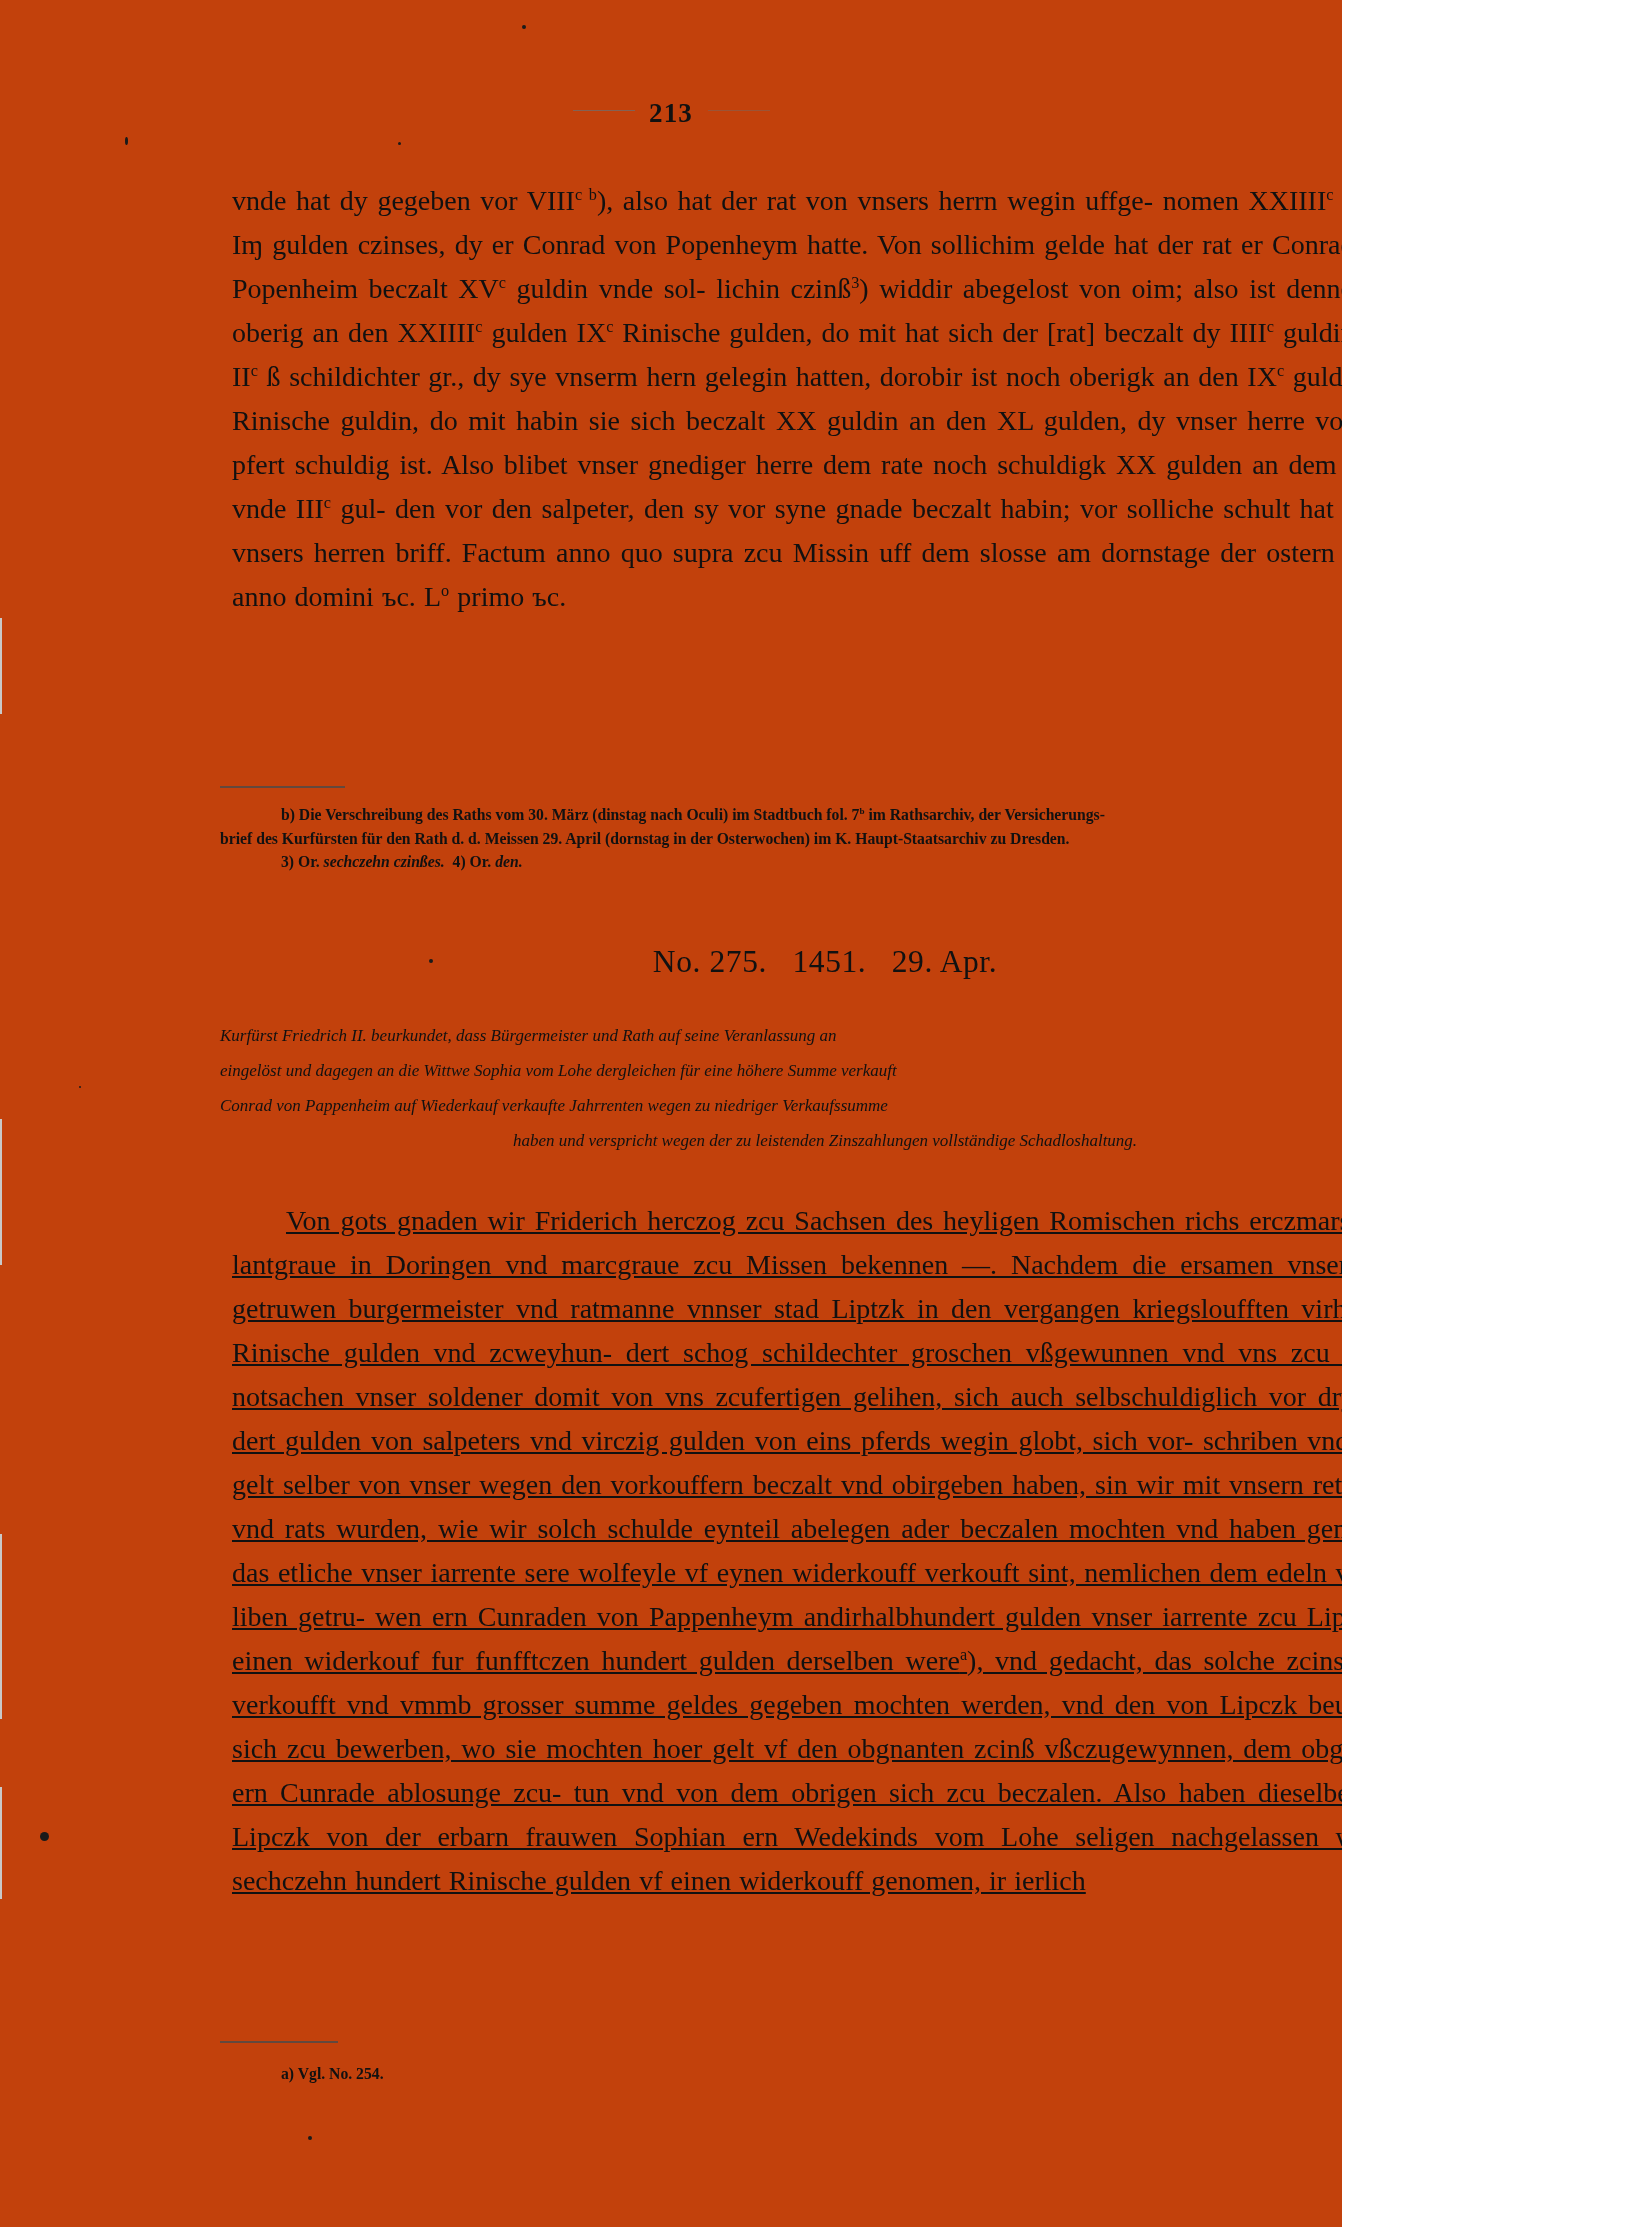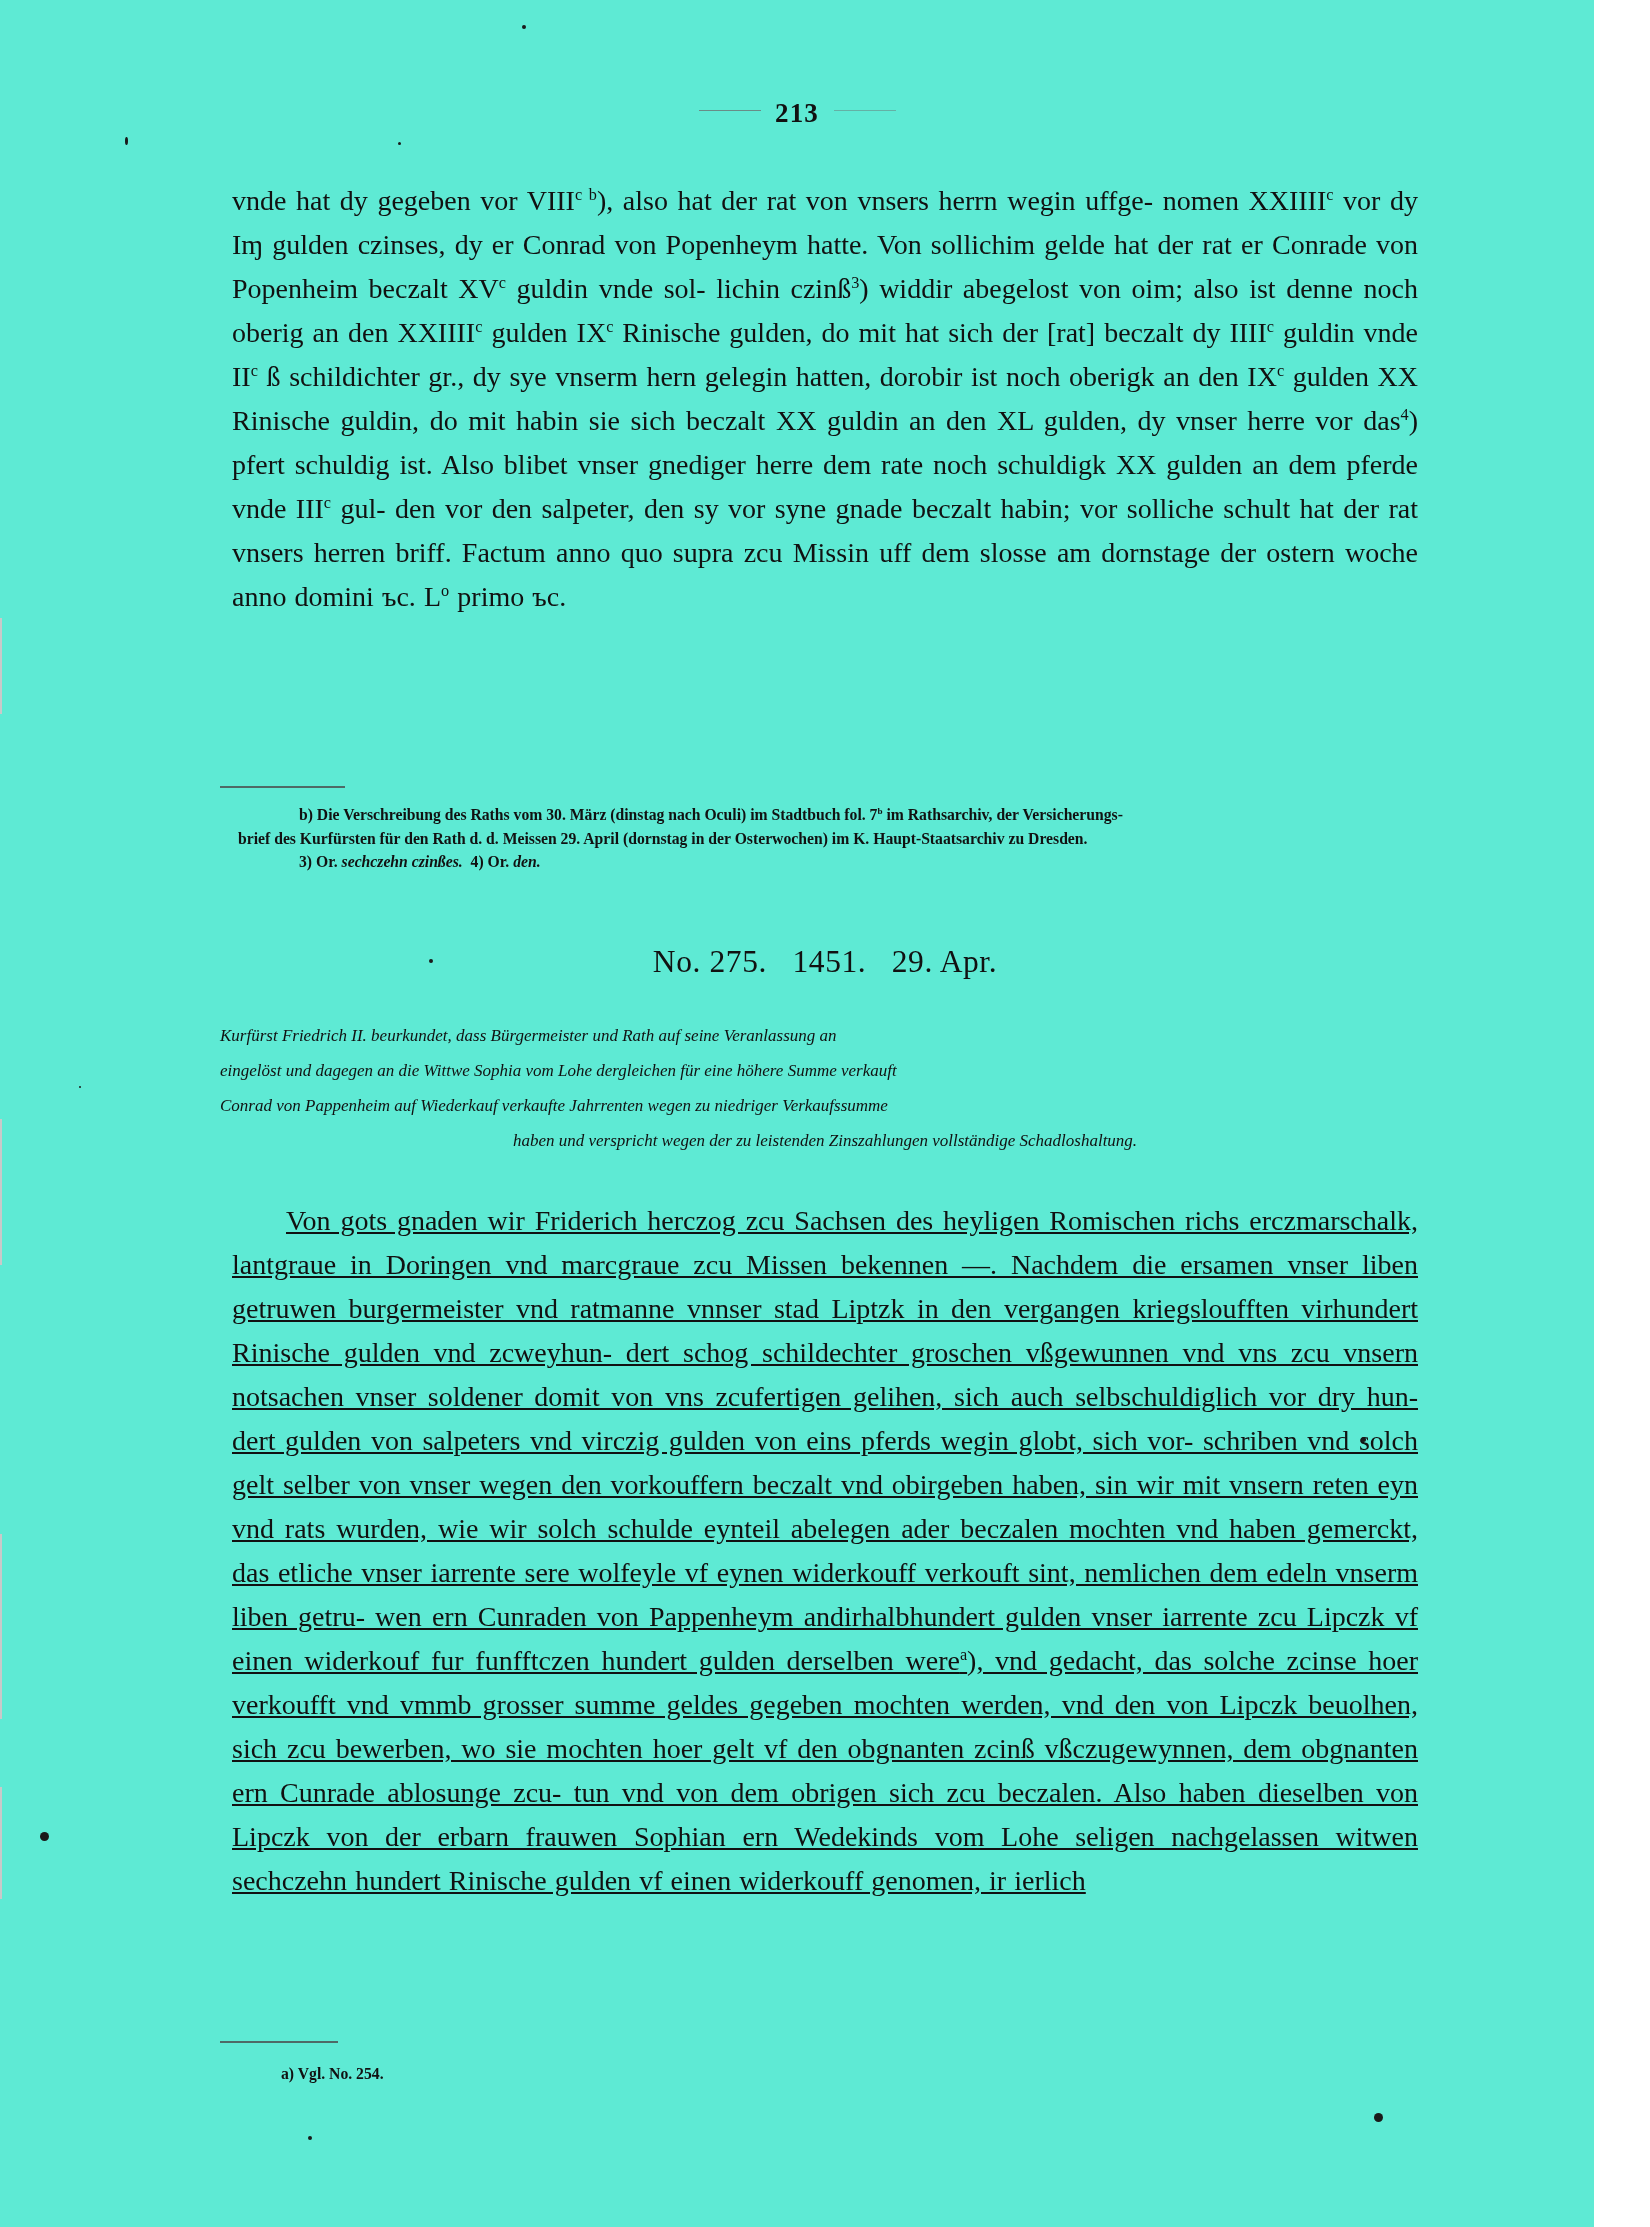--- a/index.html
+++ b/index.html
@@ -6,23 +6,23 @@
     margin: 0;
     padding: 0;
     background: #ffffff;
   }
   body {
     font-family: "Liberation Serif", "DejaVu Serif", serif;
     color: #111111;
   }
   .page {
     position: relative;
-    width: 1594px;
+    width: 1342px;
     height: 2227px;
-    background: #5eead4;
+    background: #c2410c;
     overflow: hidden;
   }
 
   
   .speck {
     position: absolute;
     background: #1a1a1a;
     border-radius: 50%;
   }
 
@@ -138,21 +138,21 @@
 
   <div class="col body-text" style="top: 167px;">
     <p id="t-para">vnde hat dy gegeben vor VIII<sup>c b</sup>), also hat der rat von vnsers herrn wegin uffge- nomen XXIIII<sup>c</sup> vor dy Iɱ gulden czinses, dy er Conrad von Popenheym hatte. Von sollichim gelde hat der rat er Conrade von Popenheim beczalt XV<sup>c</sup> guldin vnde sol- lichin czinß<sup>3</sup>) widdir abegelost von oim; also ist denne noch oberig an den XXIIII<sup>c</sup> gulden IX<sup>c</sup> Rinische gulden, do mit hat sich der [rat] beczalt dy IIII<sup>c</sup> guldin vnde II<sup>c</sup> ß schildichter gr., dy sye vnserm hern gelegin hatten, dorobir ist noch oberigk an den IX<sup>c</sup> gulden XX Rinische guldin, do mit habin sie sich beczalt XX guldin an den XL gulden, dy vnser herre vor das<sup>4</sup>) pfert schuldig ist. Also blibet vnser gnediger herre dem rate noch schuldigk XX gulden an dem pferde vnde III<sup>c</sup> gul- den vor den salpeter, den sy vor syne gnade beczalt habin; vor solliche schult hat der rat vnsers herren briff. Factum anno quo supra zcu Missin uff dem slosse am dornstage der ostern woche anno domini ъc. L<sup>o</sup> primo ъc.</p>
   </div>
 
 
   <div class="col" style="top: 786px;">
     <div class="fn-rule short"></div>
   </div>
 
-  <div class="col footnotes" style="top: 803px; margin-left: 18px;">
+  <div class="col footnotes" style="top: 803px;">
     <p class="fn-line ind" id="fn-t0">b) Die Verschreibung des Raths vom 30. März (dinstag nach Oculi) im Stadtbuch fol. 7<sup>b</sup> im Rathsarchiv, der Versicherungs-</p>
     <p class="fn-line" id="fn-t1">brief des Kurfürsten für den Rath d. d. Meissen 29. April (dornstag in der Osterwochen) im K. Haupt-Staatsarchiv zu Dresden.</p>
     <p class="fn-line center-ind" id="fn-t2">3) Or. <i>sechczehn czinßes.</i>&nbsp;&nbsp;4) Or. <i>den.</i></p>
   </div>
 
   <div class="col" style="top: 944px;">
     <h2 class="doc-heading" id="h-275">No. 275.&nbsp;&nbsp; 1451.&nbsp;&nbsp; 29. Apr.</h2>
   </div>
 
   <div class="col regest" style="top: 1018px;">

